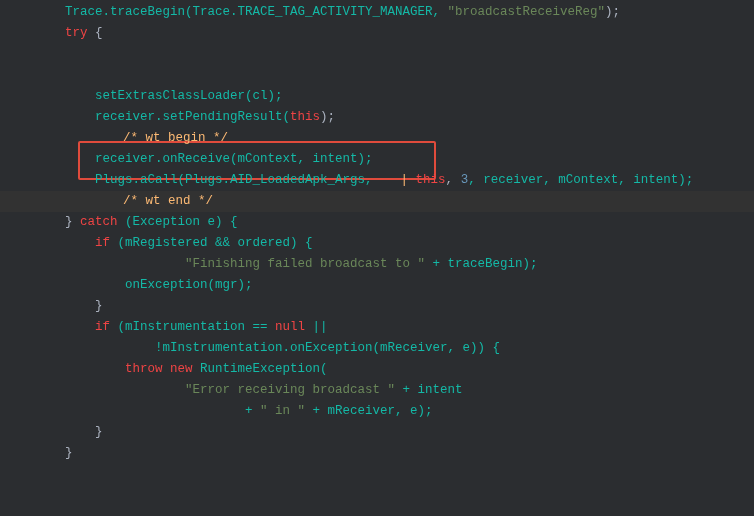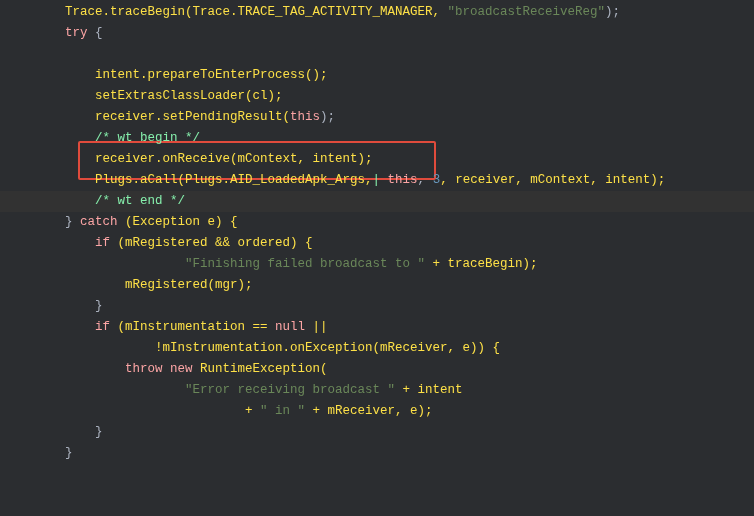--- a/index.html
+++ b/index.html
@@ -19,25 +19,25 @@
       position: relative;
     }
     .code-editor {
       padding: 2px 0 0 20px;
       position: relative;
     }
     .line {
       white-space: pre;
       position: relative;
     }
-    .kw { color: #fca5a5; }
+    .kw { color: #ef4444; }
     .str { color: #6a8759; }
     .num { color: #6897bb; }
-    .comment { color: #86efac; }
-    .ident { color: #fde047; }
+    .comment { color: #fdba74; margin-left: 28px; }
+    .ident { color: #14b8a6; }
     .punct { color: #abb2bf; }
     .highlight-box {
       position: absolute;
       border: 2px solid #e04b3c;
       border-radius: 2px;
       left: 78px;
       top: 141px;
       width: 358px;
       height: 39px;
       pointer-events: none;
@@ -61,31 +61,31 @@
   </style>
 </head>
 <body>
 
 <div class="code-editor">
   <div class="highlight-line"></div>
   <div class="code-content">
       <div class="line"><span class="guide">      </span><span class="ident">Trace.traceBegin(Trace.TRACE_TAG_ACTIVITY_MANAGER, </span><span class="str">"broadcastReceiveReg"</span><span class="punct">);</span></div>
       <div class="line"><span class="guide">      </span><span class="kw">try</span><span class="punct"> {</span></div>
       <div class="line"><span class="guide">          </span></div>
-      <div class="line"><span class="guide">          </span><span class="ident">intent.prepareToEnterProcess();</span></div>
+      <div class="line"><span class="guide">          </span></div>
       <div class="line"><span class="guide">          </span><span class="ident">setExtrasClassLoader(cl);</span></div>
       <div class="line"><span class="guide">          </span><span class="ident">receiver.setPendingResult(</span><span class="kw">this</span><span class="punct">);</span></div>
       <div class="line"><span class="guide">          </span><span class="comment">/* wt begin */</span></div>
       <div class="line"><span class="guide">          </span><span class="ident">receiver.onReceive(mContext, intent);</span></div>
       <div class="line"><span class="guide">          </span><span class="ident">Plugs.aCall(Plugs.AID_LoadedApk_Args,</span><span class="comment">|</span><span class="ident"> </span><span class="kw">this</span><span class="punct">, </span><span class="num">3</span><span class="ident">, receiver, mContext, intent);</span></div>
       <div class="line"><span class="guide">          </span><span class="comment">/* wt end */</span></div>
       <div class="line"><span class="guide">      </span><span class="punct">} </span><span class="kw">catch</span><span class="ident"> (Exception e) {</span></div>
       <div class="line"><span class="guide">          </span><span class="kw">if</span><span class="ident"> (mRegistered &amp;&amp; ordered) {</span></div>
       <div class="line"><span class="guide">                      </span><span class="str">"Finishing failed broadcast to "</span><span class="ident"> + traceBegin);</span></div>
-      <div class="line"><span class="guide">              </span><span class="ident">mRegistered(mgr);</span></div>
+      <div class="line"><span class="guide">              </span><span class="ident">onException(mgr);</span></div>
       <div class="line"><span class="guide">          </span><span class="punct">}</span></div>
       <div class="line"><span class="guide">          </span><span class="kw">if</span><span class="ident"> (mInstrumentation == </span><span class="kw">null</span><span class="ident"> ||</span></div>
       <div class="line"><span class="guide">                  </span><span class="ident">!mInstrumentation.onException(mReceiver, e)) {</span></div>
       <div class="line"><span class="guide">              </span><span class="kw">throw</span><span class="punct"> </span><span class="kw">new</span><span class="ident"> RuntimeException(</span></div>
       <div class="line"><span class="guide">                      </span><span class="str">"Error receiving broadcast "</span><span class="ident"> + intent</span></div>
       <div class="line"><span class="guide">                              </span><span class="ident">+ </span><span class="str">" in "</span><span class="ident"> + mReceiver, e);</span></div>
       <div class="line"><span class="guide">          </span><span class="punct">}</span></div>
       <div class="line"><span class="guide">      </span><span class="punct">}</span></div>
     </div>
   <div class="highlight-box"></div>

